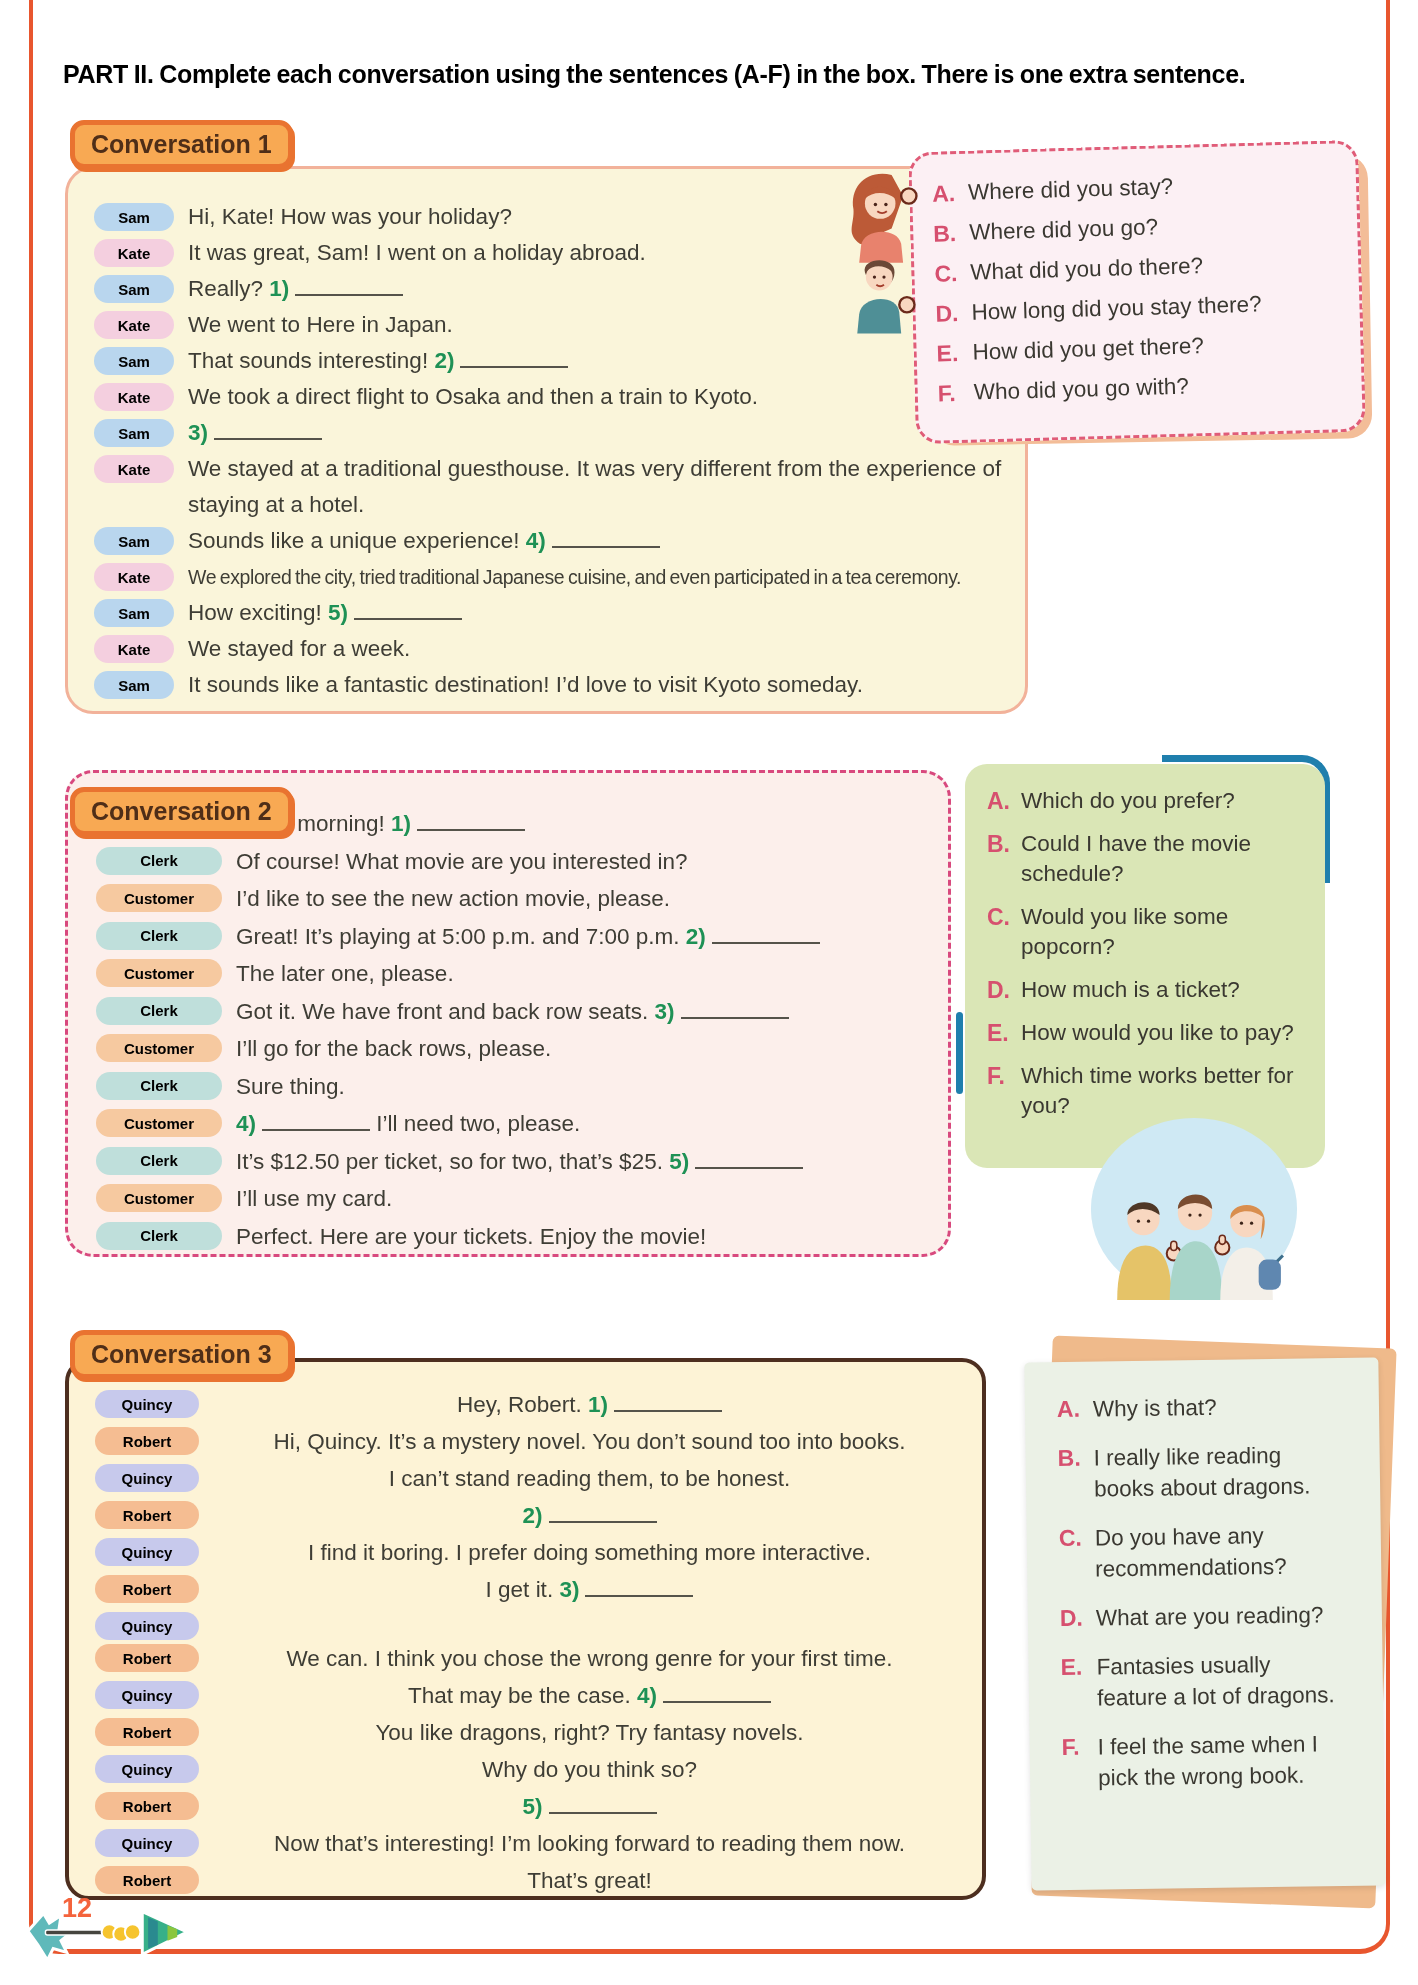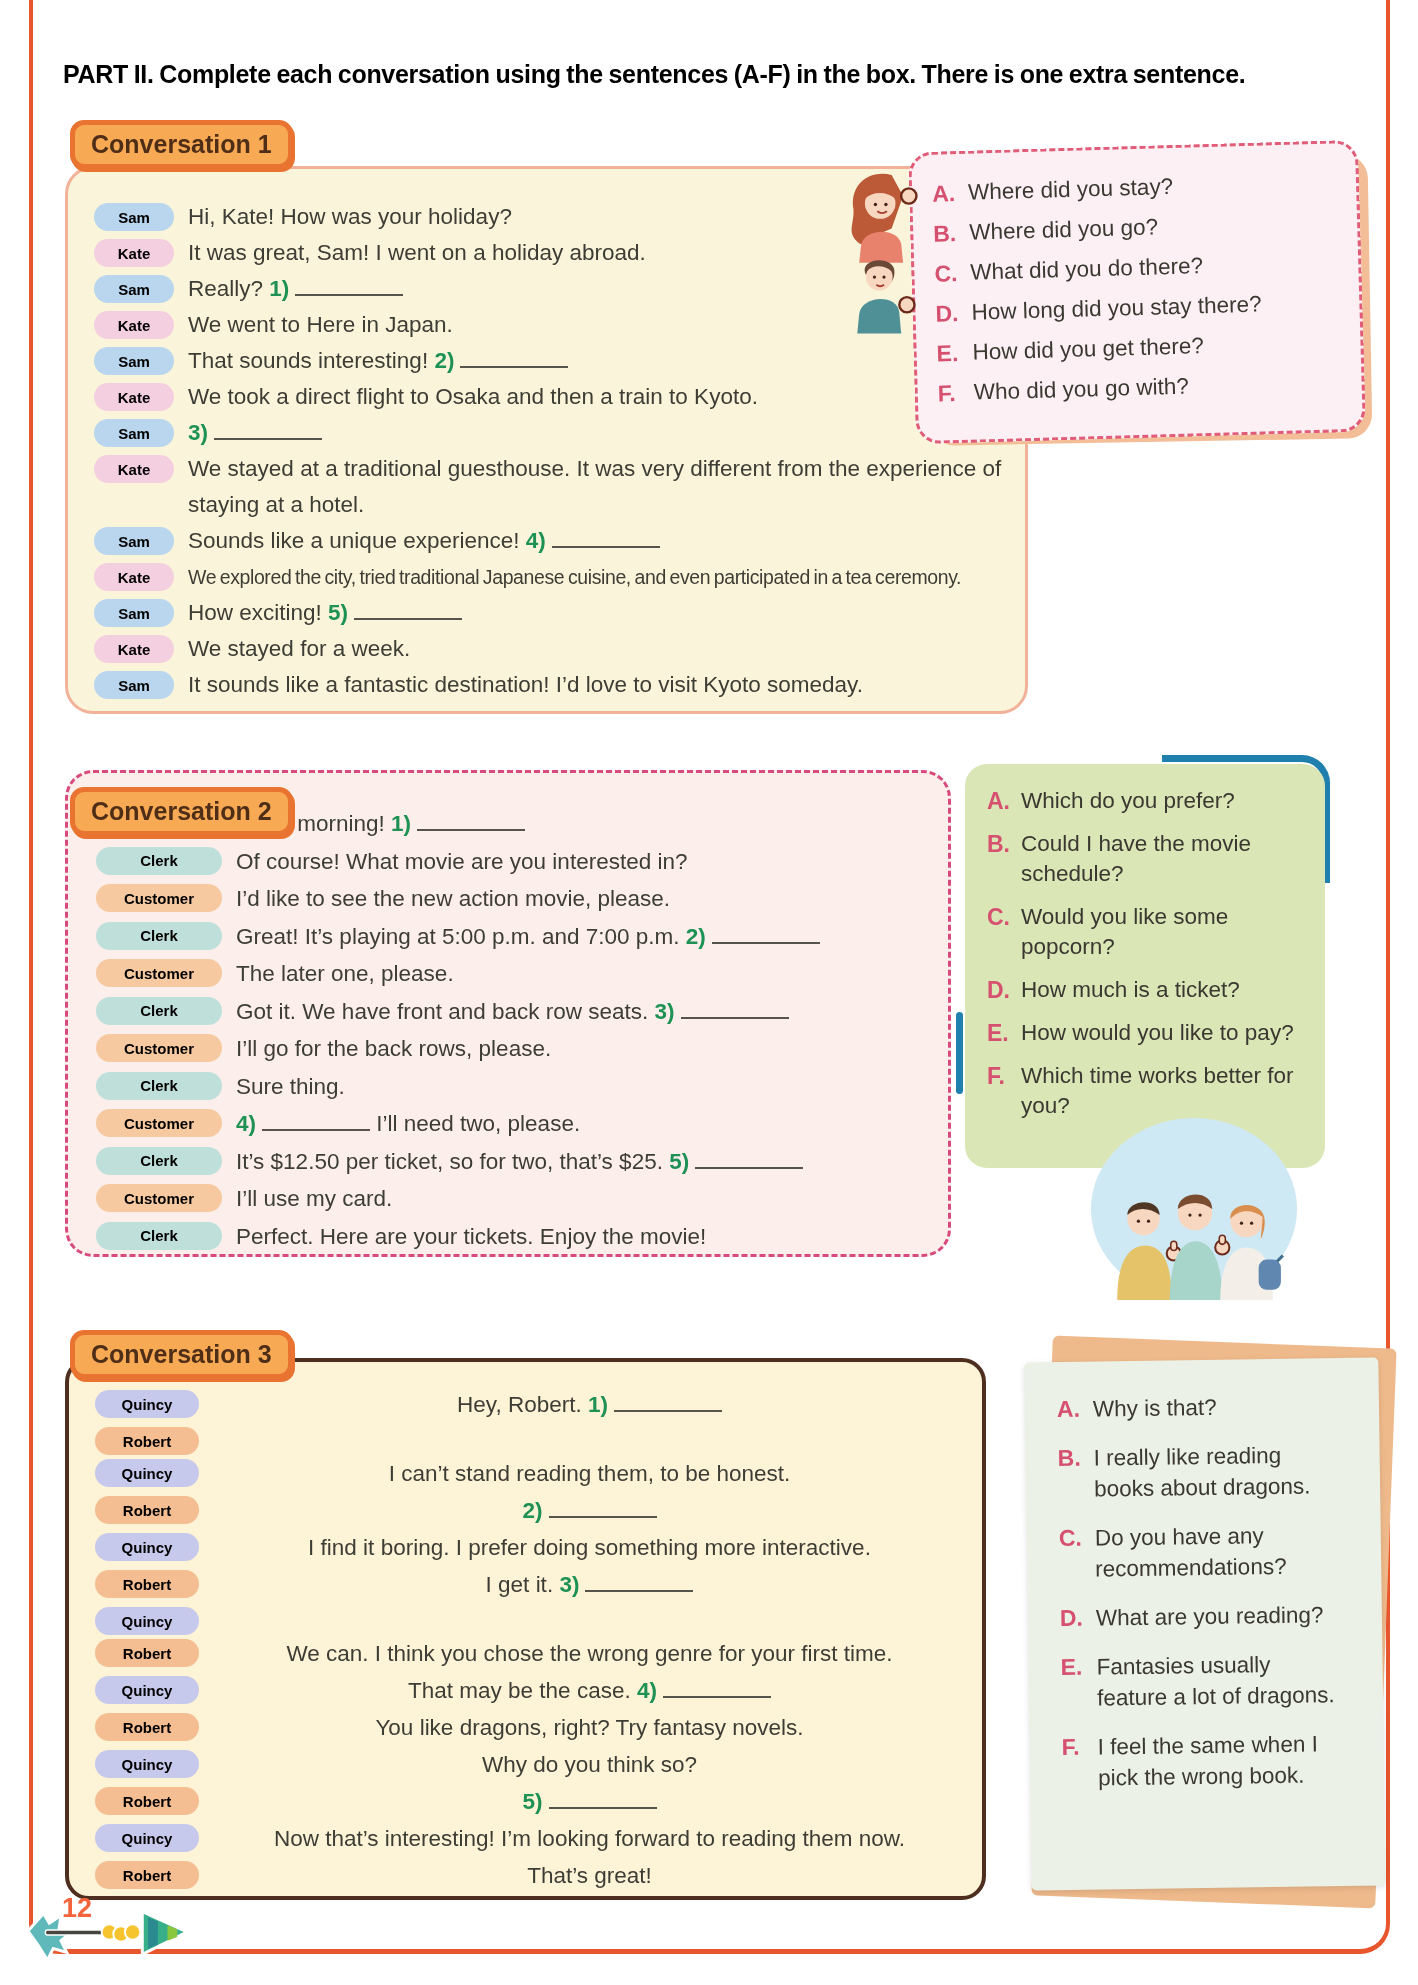--- a/index.html
+++ b/index.html
@@ -302,20 +302,21 @@
   </svg>
 
   <section class="conv conv3">
     <div class="rows" id="rows3">
         <div class="row">
           <span class="pill" style="background: rgb(199, 201, 236);">Quincy</span>
           <div class="line"><span class="t">Hey, Robert. </span><span class="num">1)</span><span class="uline"></span></div>
         </div>
         <div class="row">
           <span class="pill" style="background: rgb(245, 189, 146);">Robert</span>
+          <div class="line"><span class="t">Hi, Quincy. It’s a mystery novel. You don’t sound too into books.</span></div>
         </div>
         <div class="row">
           <span class="pill" style="background: rgb(199, 201, 236);">Quincy</span>
           <div class="line"><span class="t">I can’t stand reading them, to be honest.</span></div>
         </div>
         <div class="row">
           <span class="pill" style="background: rgb(245, 189, 146);">Robert</span>
           <div class="line"><span class="num">2)</span><span class="uline"></span></div>
         </div>
         <div class="row">

